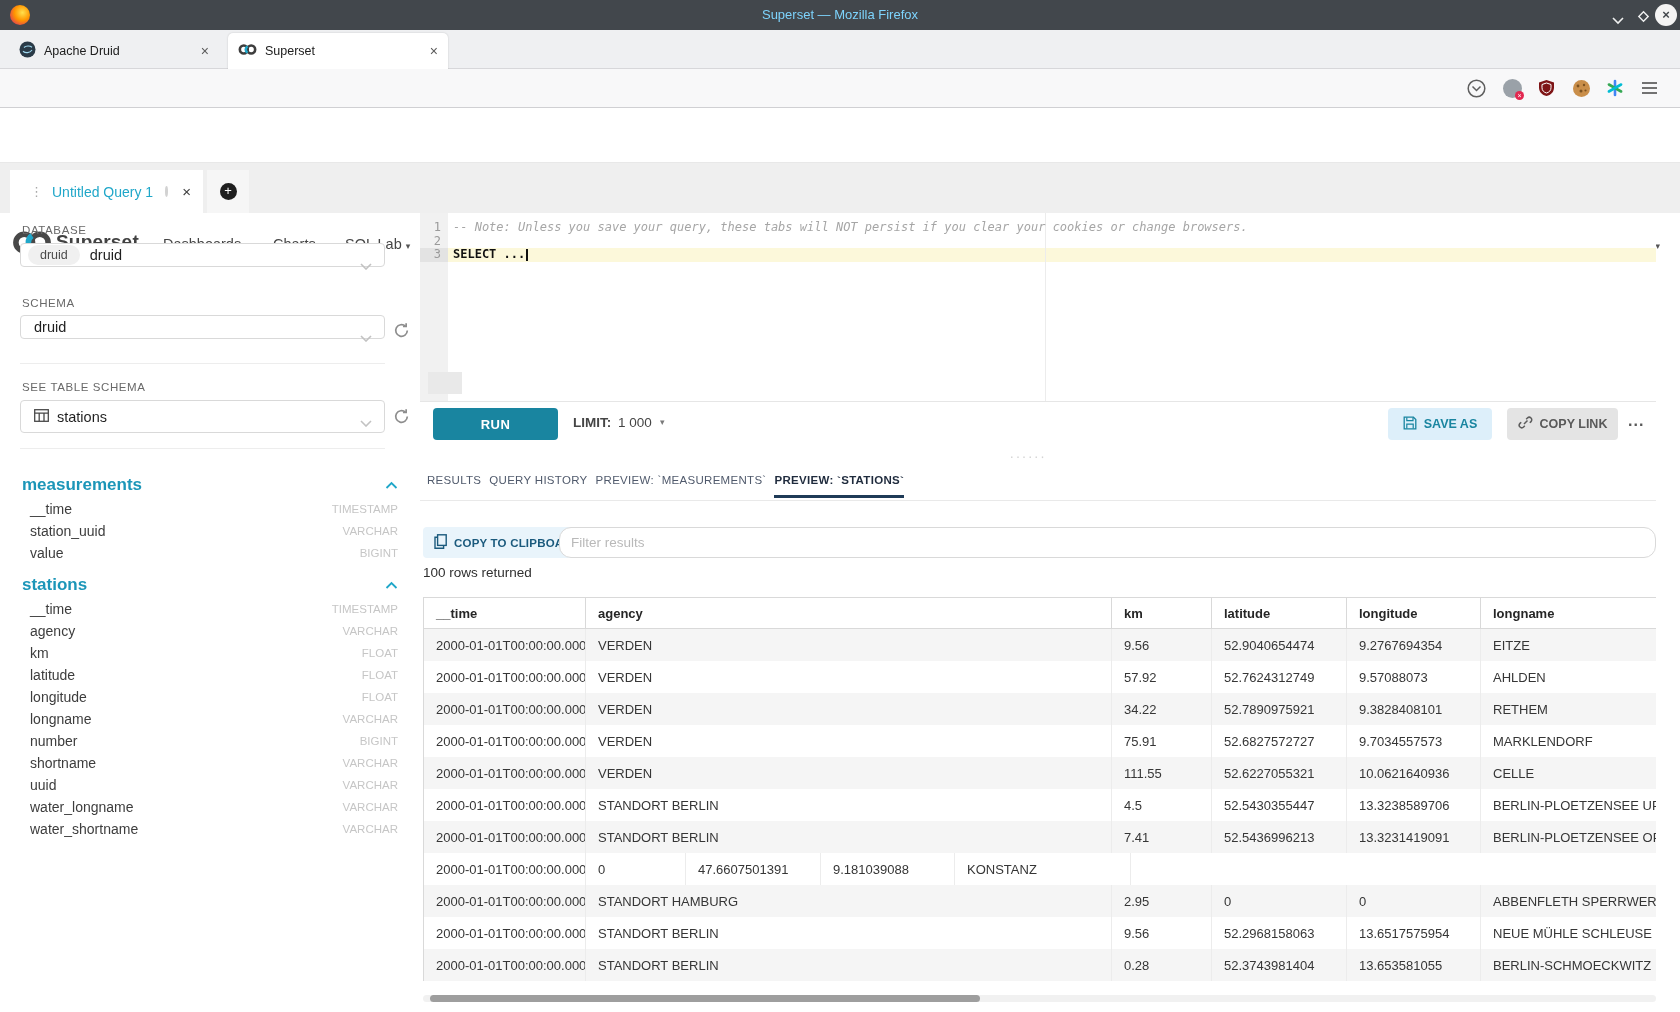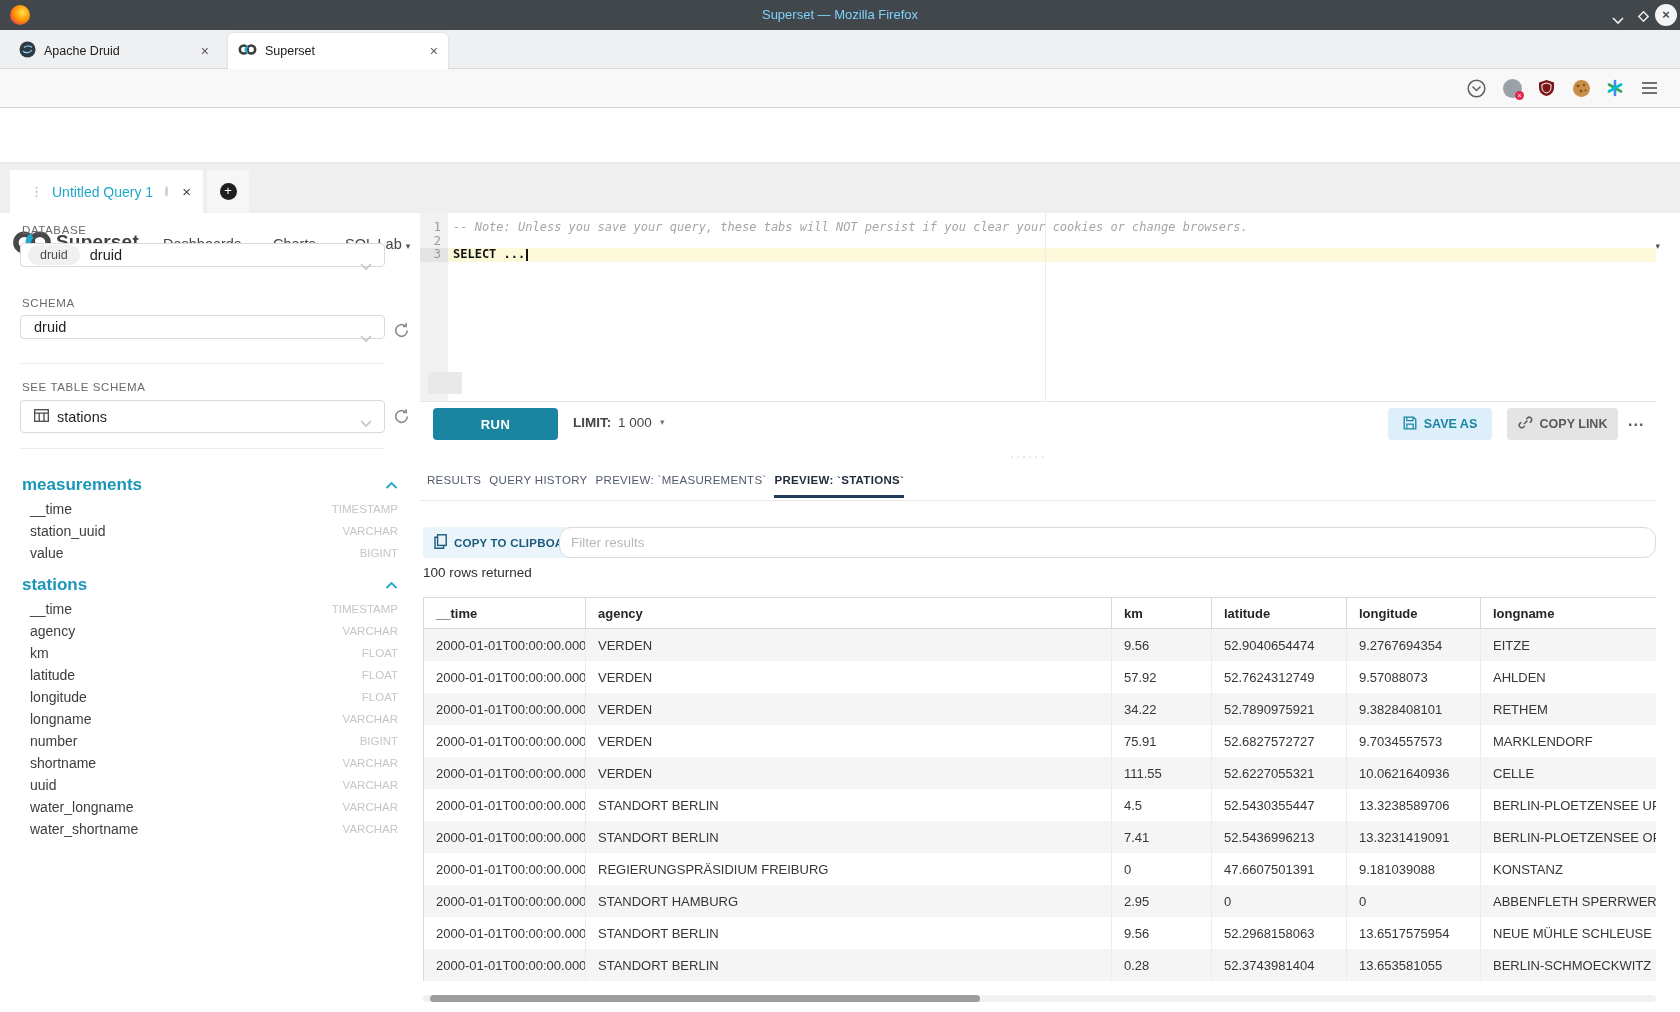--- a/index.html
+++ b/index.html
@@ -435,21 +435,20 @@
         <div class="tr odd">
           <div class="td" style="width: 162px;">2000-01-01T00:00:00.000Z</div>
           <div class="td" style="width: 526px;">STANDORT BERLIN</div>
           <div class="td" style="width: 100px;">7.41</div>
           <div class="td" style="width: 135px;">52.5436996213</div>
           <div class="td" style="width: 134px;">13.3231419091</div>
           <div class="td" style="width: 176px;">BERLIN-PLOETZENSEE OP</div>
         </div>
         <div class="tr">
           <div class="td" style="width: 162px;">2000-01-01T00:00:00.000Z</div>
-          <div class="td" style="width: 526px;">REGIERUNGSPRÄSIDIUM FREIBURG</div>
           <div class="td" style="width: 100px;">0</div>
           <div class="td" style="width: 135px;">47.6607501391</div>
           <div class="td" style="width: 134px;">9.181039088</div>
           <div class="td" style="width: 176px;">KONSTANZ</div>
         </div>
         <div class="tr odd">
           <div class="td" style="width: 162px;">2000-01-01T00:00:00.000Z</div>
           <div class="td" style="width: 526px;">STANDORT HAMBURG</div>
           <div class="td" style="width: 100px;">2.95</div>
           <div class="td" style="width: 135px;">0</div>

